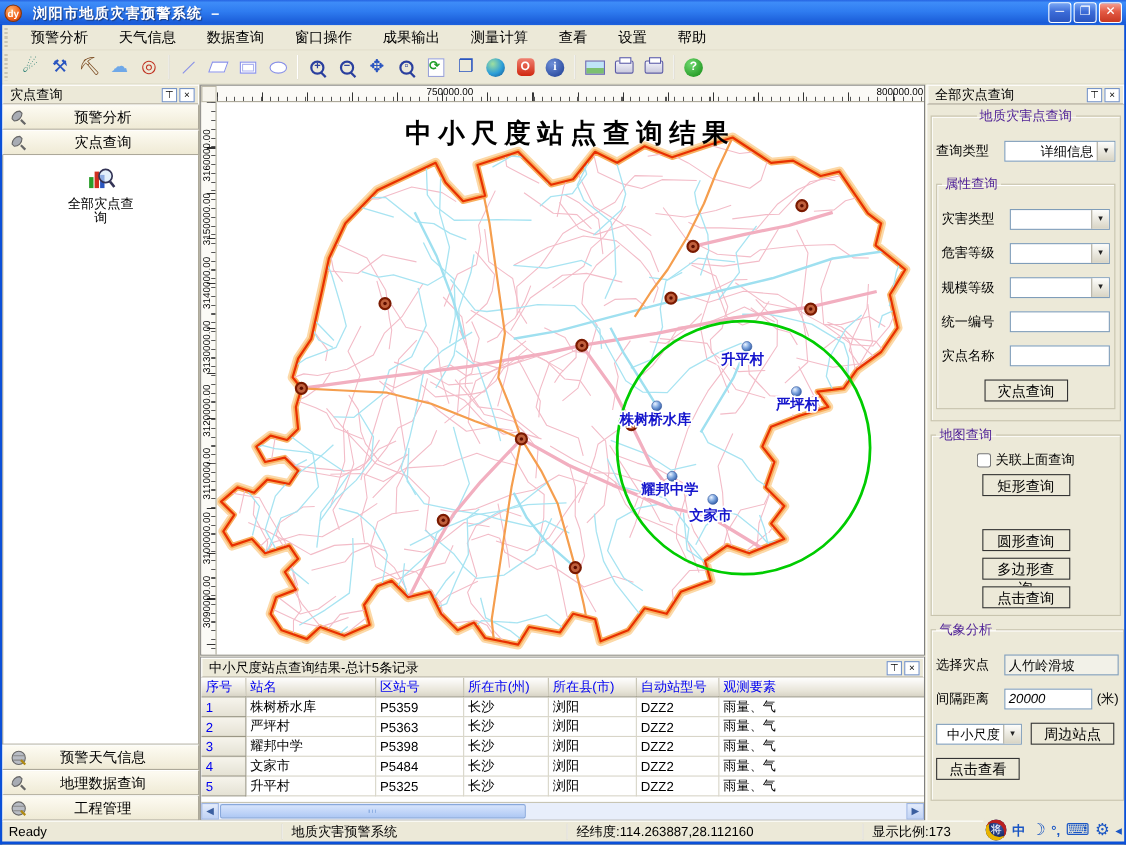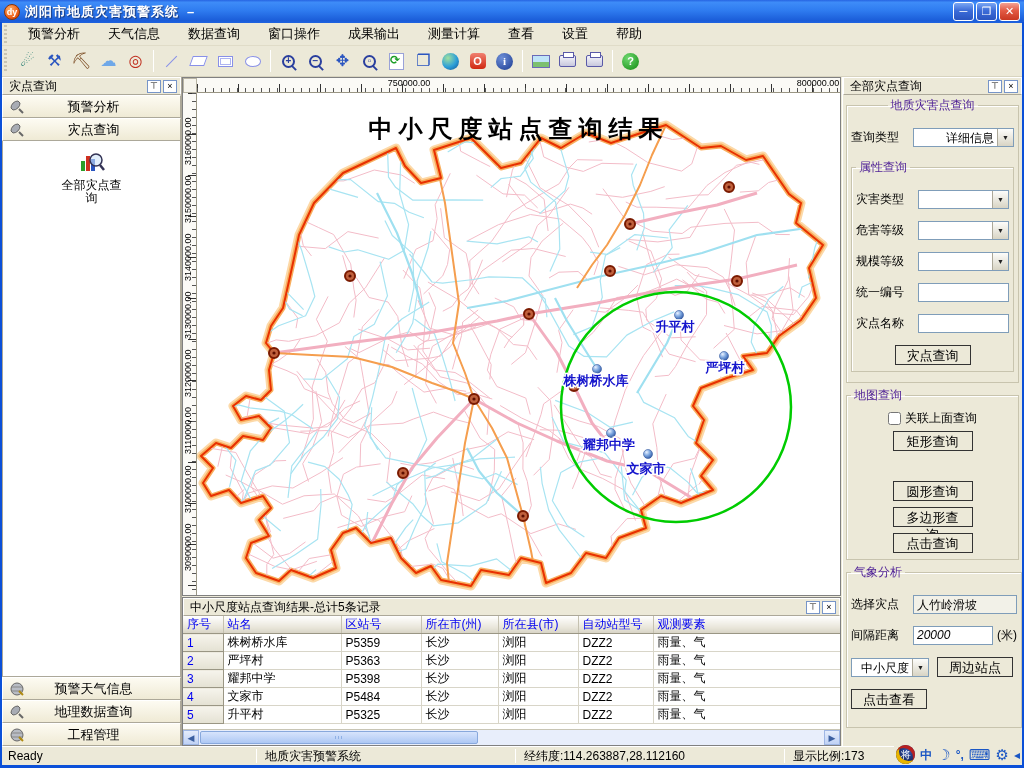--- a/index.html
+++ b/index.html
@@ -10,21 +10,21 @@
   #edgeL{left:0;top:22px;bottom:0;width:2px;} #edgeR{right:0;top:22px;bottom:0;width:2px;}
   #edgeB{left:0;right:0;bottom:0;height:3px;}
 
   
   .titlebar{position:absolute;left:0;top:0;width:1024px;height:23px;
     background:linear-gradient(180deg,#2664E2 0%,#3E8CF8 10%,#2F7CF0 45%,#1A5CD8 90%,#1E63E0 100%);
     display:flex;align-items:center;padding:0 4px;color:#fff;}
   .app-icon{width:16px;height:16px;border-radius:50%;
     background:radial-gradient(circle at 35% 30%,#FFB169,#F0611A 60%,#C23A05);
     border:1px solid #8a3404;color:#fff;font-size:9px;font-weight:bold;
-    display:flex;align-items:center;justify-content:center;margin-right:5px;}
+    display:flex;align-items:center;justify-content:center;margin-right:10px;}
   .title-text{font-size:13px;font-weight:bold;text-shadow:1px 1px 1px #1b3a7a;letter-spacing:1px;}
   .title-dash{font-size:13px;font-weight:bold;margin-left:8px;}
   .tb-btns{margin-left:auto;display:flex;gap:2px;}
   .tbb{width:21px;height:19px;border-radius:3px;border:1px solid #fff;
     color:#fff;font-size:11px;line-height:17px;text-align:center;font-weight:bold;
     background:linear-gradient(180deg,#7AA7F4,#3C6CD8 45%,#2A55C0);}
   .tbb.close{background:linear-gradient(180deg,#F5A193,#E35A44 45%,#C93822);}
 
   
   .menubar{position:absolute;left:0;top:23px;width:1024px;height:23px;background:#ECE9D8;
@@ -93,21 +93,21 @@
                      repeating-linear-gradient(90deg,#333 0 1px,transparent 1px 41px);
     background-size:100% 4px,100% 8px;background-position:bottom left,bottom left;background-repeat:repeat-x;}
   .ruler-top .rlab{position:absolute;top:0;font-size:9px;color:#000;width:104px;text-align:center;}
   .ruler-left{position:absolute;left:0;top:15px;width:14px;bottom:0;background:#FBFAF6;border-right:1px solid #9A9684;
     background-image:repeating-linear-gradient(180deg,#555 0 1px,transparent 1px 8px),
                      repeating-linear-gradient(180deg,#333 0 1px,transparent 1px 41px);
     background-size:4px 100%,8px 100%;background-position:top right,top right;background-repeat:repeat-y;}
   .ruler-left .rlab{position:absolute;left:0px;font-size:9px;color:#000;
     writing-mode:vertical-rl;transform:rotate(180deg);height:80px;text-align:center;}
   .map-canvas{position:absolute;left:14px;top:15px;right:0;bottom:0;background:#fff;overflow:hidden;}
-  .map-title{position:absolute;top:20px;left:0;width:100%;text-align:center;
+  .map-title{position:absolute;top:12px;left:0;width:100%;text-align:center;
     font-family:"DejaVu Serif","Liberation Serif",serif;font-size:24px;font-weight:bold;
     letter-spacing:6px;color:#000;z-index:5;}
   #map-svg{position:absolute;left:0;top:0;}
 
   
   .results-panel{position:absolute;left:182px;top:597px;width:659px;height:149px;
     background:#fff;border:1px solid #808080;display:flex;flex-direction:column;}
   .res-table{border-collapse:collapse;table-layout:fixed;width:700px;font-size:12px;}
   .res-table th{height:17px;font-weight:normal;color:#0000F0;text-align:left;padding:0 4px;
     background:linear-gradient(180deg,#FFFFFF,#E8E5D9 70%,#D8D4C6);

